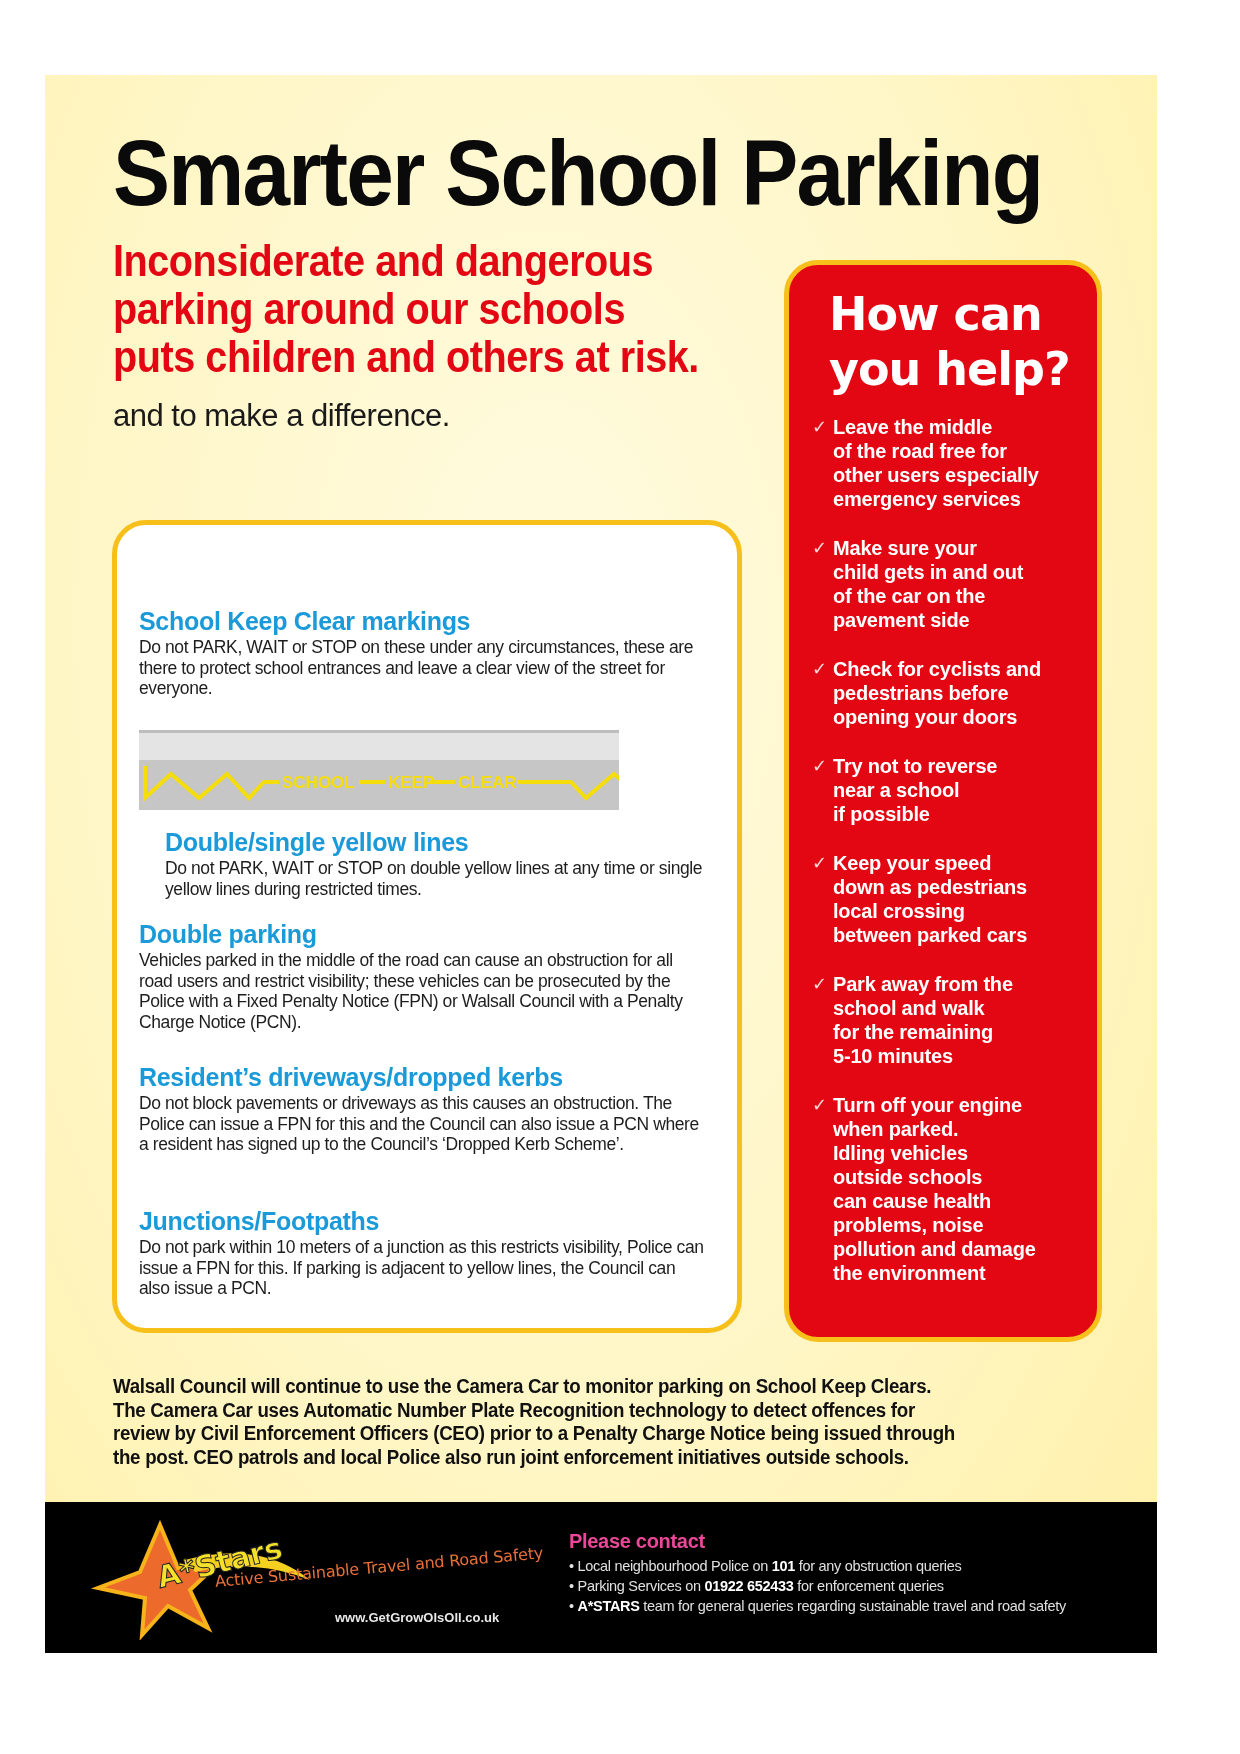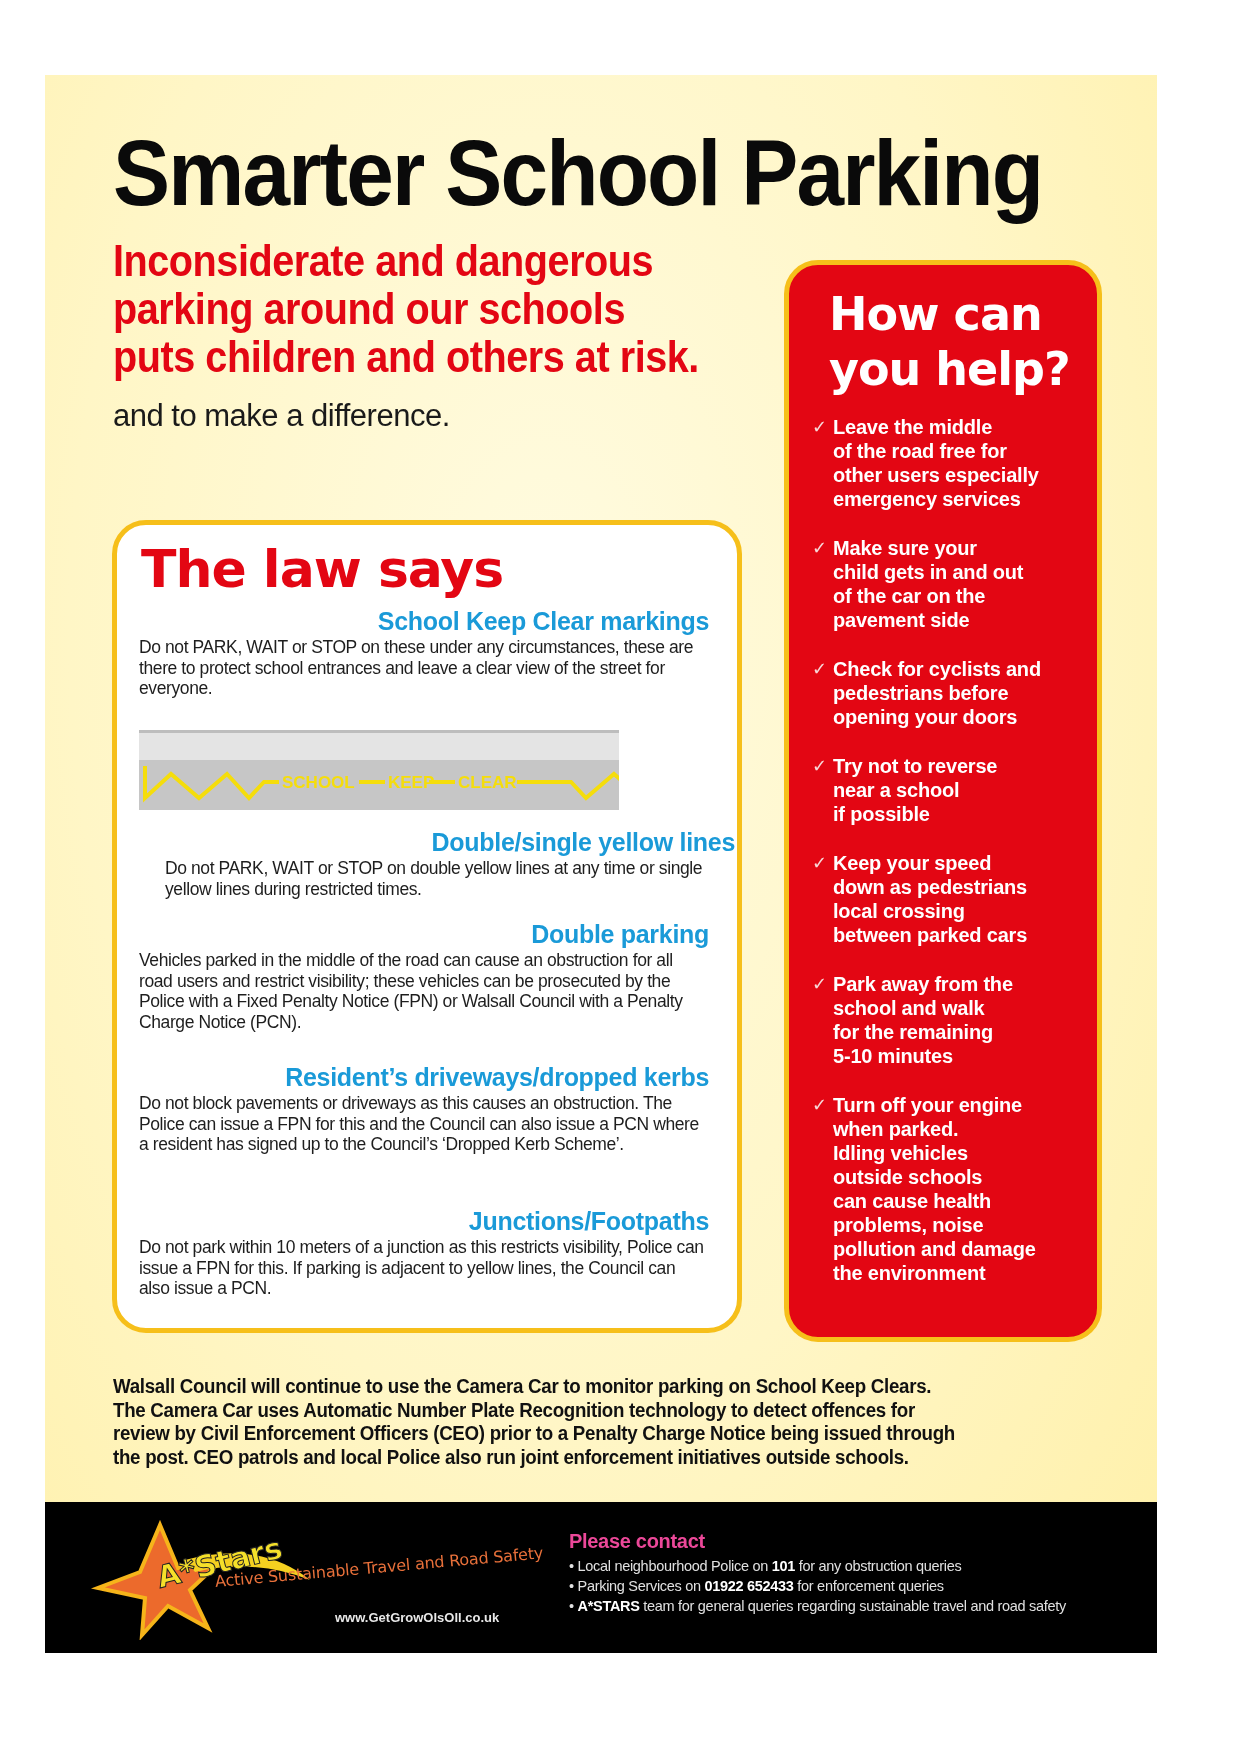--- a/index.html
+++ b/index.html
@@ -14,21 +14,21 @@
               line-height:48px; letter-spacing:-0.5px; transform-origin:left top; transform:scaleX(0.9); }
   .subtitle div { white-space:nowrap; }
   .intro { left:68px; top:322px; width:640px; color:#1a1a1a; font-size:31px; line-height:37px; letter-spacing:-0.5px; }
   .intro div { white-space:nowrap; }
 
   .law { left:67px; top:445px; width:630px; height:813px; background:#ffffff;
          border:5px solid #f6bf1a; border-radius:34px; box-sizing:border-box; }
   .law-title { left:24px; top:16px; font-family:"DejaVu Sans", sans-serif; font-weight:bold;
                font-size:52px; color:#e30613; letter-spacing:-1px; white-space:nowrap; line-height:1.1; }
   .law-sec { position:absolute; left:22px; width:570px; }
-  .law-sec h3 { margin:0; color:#1a9ad8; font-size:25px; font-weight:bold; line-height:28px; letter-spacing:-0.3px; white-space:nowrap;text-align:right; }
+  .law-sec h3 { margin:0; color:#1a9ad8; font-size:25px; font-weight:bold; line-height:28px; letter-spacing:-0.3px; white-space:nowrap; }
   .law-sec p { margin:2px 0 0 0; color:#1e1e1e; font-size:17.5px; line-height:20.5px; letter-spacing:-0.4px; }
   .road { left:22px; top:205px; width:480px; height:80px; background:#c6c6c6; overflow:hidden; }
   .road .pave { position:absolute; left:0; top:0; width:100%; height:30px; background:#e4e4e4; border-top:3px solid #bdbdbd; box-sizing:border-box; }
   .road svg { position:absolute; left:0; top:0; }
 
   .help { left:739px; top:185px; width:318px; height:1082px; background:#e30613;
           border:5px solid #f6bf1a; border-radius:34px; box-sizing:border-box; }
   .help-title { left:24px; top:22px; color:#ffffff; font-family:"DejaVu Sans", sans-serif; font-weight:bold;
                 font-size:46px; line-height:55px; letter-spacing:-1px; white-space:nowrap;margin-left:16px; }
   .help-list { position:absolute; left:20px; top:150px; width:290px; margin:0; padding:0; list-style:none; }
@@ -62,21 +62,20 @@
     <div>Inconsiderate and dangerous</div>
     <div>parking around our schools</div>
     <div>puts children and others at risk.</div>
   </div>
 
   <div class="abs intro">
     <div>and to make a difference.</div>
   </div>
 
   <div class="abs law">
-    <div class="abs law-title">The law says</div>
 
     <div class="law-sec" style="top:82px;">
       <h3>School Keep Clear markings</h3>
       <p>Do not PARK, WAIT or STOP on these under any circumstances, these are there to protect school entrances and leave a clear view of the street for everyone.</p>
     </div>
 
     <div class="abs road">
       <div class="pave"></div>
       <svg width="588" height="80" viewBox="0 0 588 80">
         <polyline points="6,36 6,68 32,44 60,68 88,44 110,68 125,52 140,52" fill="none" stroke="#f5dd0b" stroke-width="4" stroke-linejoin="miter"></polyline>

